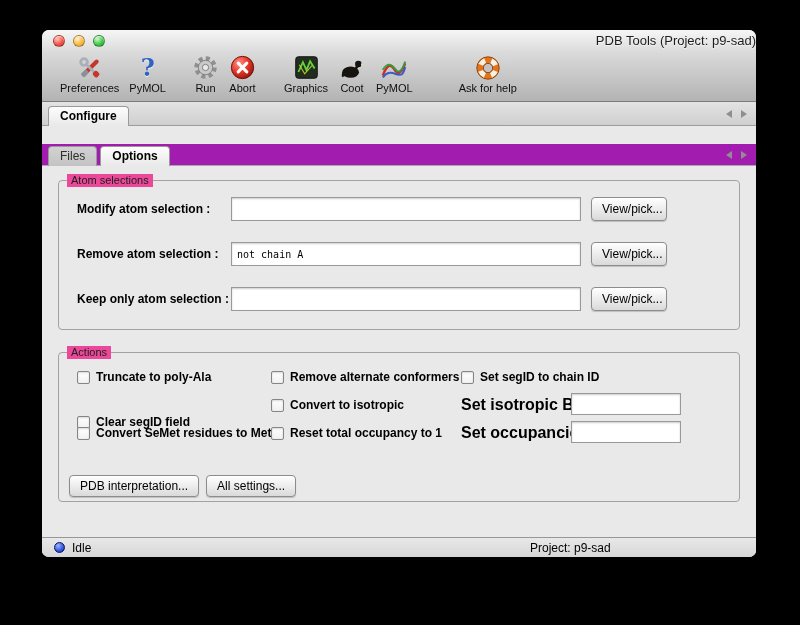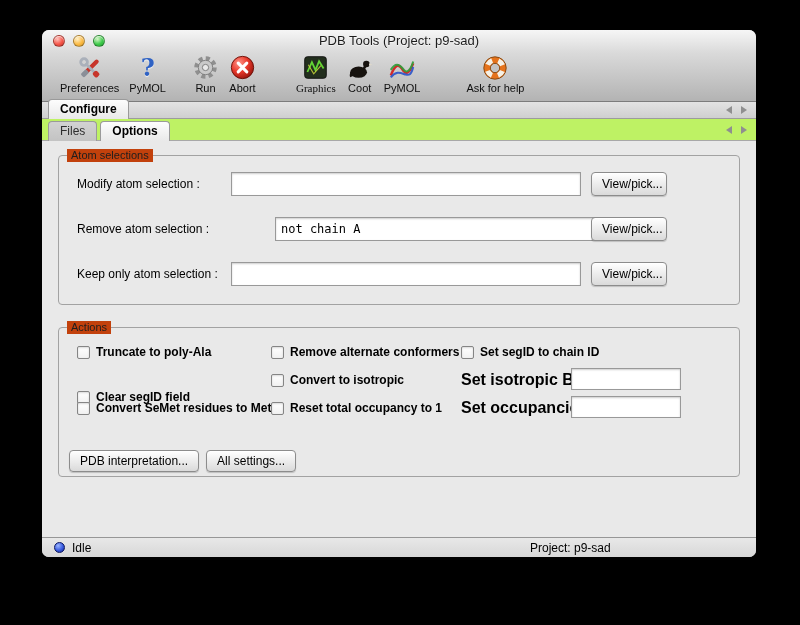--- a/index.html
+++ b/index.html
@@ -26,59 +26,59 @@
   .traffic { position: absolute; left: 11px; top: 5px; display: flex; gap: 8px; }
   .traffic span {
     width: 12px; height: 12px; border-radius: 50%;
     border: 1px solid rgba(0,0,0,.3);
     box-shadow: inset 0 1px 1px rgba(255,255,255,.7);
   }
   .tl-close { background: radial-gradient(circle at 35% 30%, #ffc2bc, #f6564a 55%, #c23125); }
   .tl-min   { background: radial-gradient(circle at 35% 30%, #fff0c6, #fcbb45 55%, #d6961f); }
   .tl-zoom  { background: radial-gradient(circle at 35% 30%, #d6f6c8, #3ecb4b 55%, #1f9e2e); }
   .title {
-    text-align: center; font-size: 13px; line-height: 22px; color: #1d1d1d;
+    text-align: right; font-size: 13px; line-height: 22px; color: #1d1d1d;
     text-shadow: 0 1px 0 rgba(255,255,255,.55); white-space: nowrap;
   }
   .toolbar { height: 49px; display: flex; align-items: flex-start; padding: 1px 0 0 18px; }
   .tbi { display: flex; flex-direction: column; align-items: center; margin-right: 10px; cursor: default; }
   .tbi .ic { height: 29px; display: flex; align-items: center; justify-content: center; }
   .tbi .lb { font-size: 11px; color: #0f0f0f; margin-top: 0; white-space: nowrap; }
-  .ml26 { margin-left: 16px; } .ml30 { margin-left: 30px; font-family: Liberation Serif, serif; } .ml36 { margin-left: 36px; }
+  .ml26 { margin-left: 16px; } .ml30 { margin-left: 18px; } .ml36 { margin-left: 36px; }
   .qmark { font-size: 24px; font-weight: bold; color: #2f62c4; line-height: 26px;
            text-shadow: 0 1px 1px rgba(255,255,255,.8); font-family: "DejaVu Serif", serif; }
   
   .tabrow { position: relative; display: flex; align-items: flex-end; padding-left: 6px; }
-  .tabrow.outer { height: 17px; background: linear-gradient(#e3e3e3,#cfcfcf); border-bottom: 1px solid #9c9c9c; }
-  .tabrow.inner { height: 22px; background: #bef264; border-bottom: 1px solid #a8a8a8; }
+  .tabrow.outer { height: 24px; background: linear-gradient(#e3e3e3,#cfcfcf); border-bottom: 1px solid #9c9c9c; }
+  .tabrow.inner { height: 22px; background: #a21caf; border-bottom: 1px solid #a8a8a8; margin-top: 18px; }
   .tab {
     font-size: 12px; padding: 2px 11px 3px; border: 1px solid #9a9a9a; border-bottom: none;
     border-radius: 4px 4px 0 0; margin-right: 3px; position: relative; top: 1px; white-space: nowrap;
   }
   .tab.selected { background: linear-gradient(#fdfdfd,#e9e9e9); font-weight: bold; color: #000; }
   .tab.unselected { background: linear-gradient(#d2d2d2,#c3c3c3); color: #2e2e2e; }
   .pager { position: absolute; right: 9px; top: 50%; transform: translateY(-50%); display: flex; gap: 9px; }
   .arr-l { width: 0; height: 0; border-top: 4px solid transparent; border-bottom: 4px solid transparent; border-right: 6px solid #8f8f8f; }
   .arr-r { width: 0; height: 0; border-top: 4px solid transparent; border-bottom: 4px solid transparent; border-left: 6px solid #8f8f8f; }
   
   .content { height: 389px; background: #e9e9e9; padding: 8px 16px 0; position: relative; }
   .group { position: relative; border: 1px solid #a2a2a2; border-radius: 4px; width: 682px; }
   .group .legend {
-    position: absolute; top: -7px; left: 8px; background: #c2410c; padding: 0 4px;
+    position: absolute; top: -7px; left: 8px; background: #ec4899; padding: 0 4px;
     font-size: 11px; color: #1e1e1e; line-height: 13px;
   }
   .group.atom { height: 150px; margin-top: 6px; }
   .group.actions { height: 150px; margin-top: 22px; }
-  .sel-label { position: absolute; left: 18px; font-size: 12px; font-weight: normal; color: #000; line-height: 24px; white-space: nowrap; }
+  .sel-label { position: absolute; left: 18px; font-size: 12px; font-weight: bold; color: #000; line-height: 24px; white-space: nowrap; }
   .ti {
     position: absolute; height: 24px; border: 1px solid #999; background: #fff;
     box-shadow: inset 0 1px 2px rgba(0,0,0,.2); font-size: 12px; padding: 0 5px;
     font-family: "Liberation Sans", sans-serif;
   }
-  .ti.mono { font-family: "DejaVu Sans Mono", monospace; font-size: 12px; margin-left: 44px; }
+  .ti.mono { font-family: "DejaVu Sans Mono", monospace; font-size: 10px; }
   .sel-input { left: 172px; width: 350px; }
   .btn {
     height: 22px; padding: 0 10px; font-size: 12px; color: #000;
     border: 1px solid #8c8c8c; border-radius: 4px;
     background: linear-gradient(#ffffff,#dadada);
     box-shadow: inset 0 1px 0 rgba(255,255,255,.7), 0 1px 1px rgba(0,0,0,.18);
     font-family: "Liberation Sans", sans-serif; white-space: nowrap;
   }
   .viewpick { position: absolute; left: 532px; width: 76px; height: 24px; }
   .r1 { top: 16px; } .r2 { top: 61px; } .r3 { top: 106px; }

